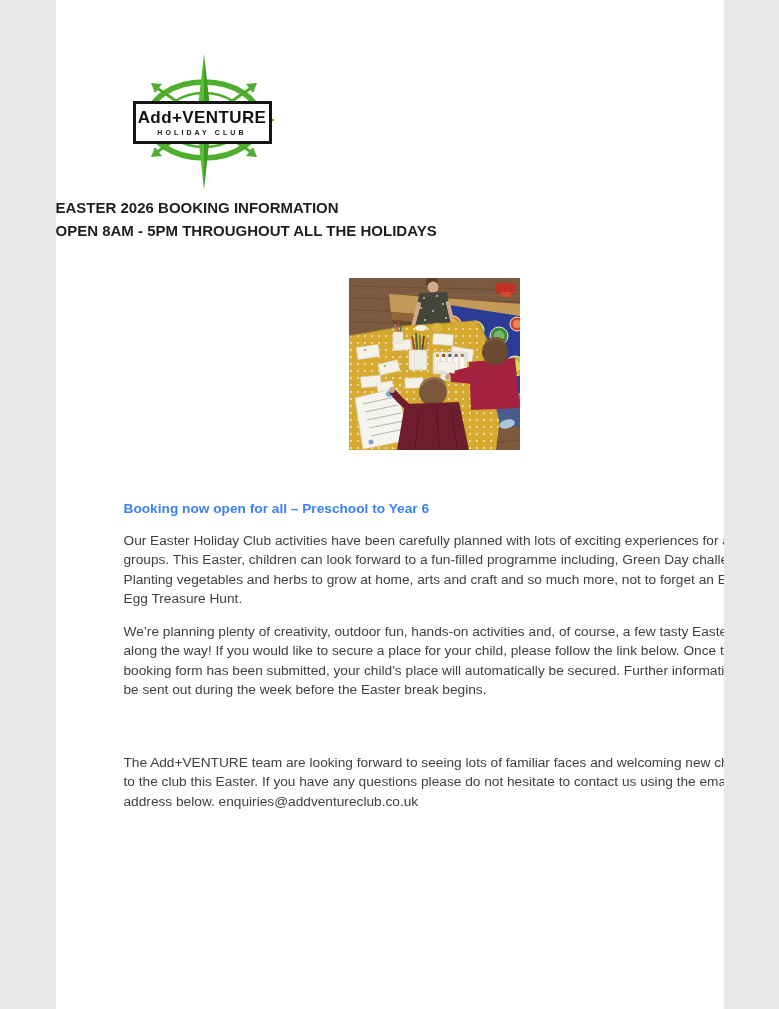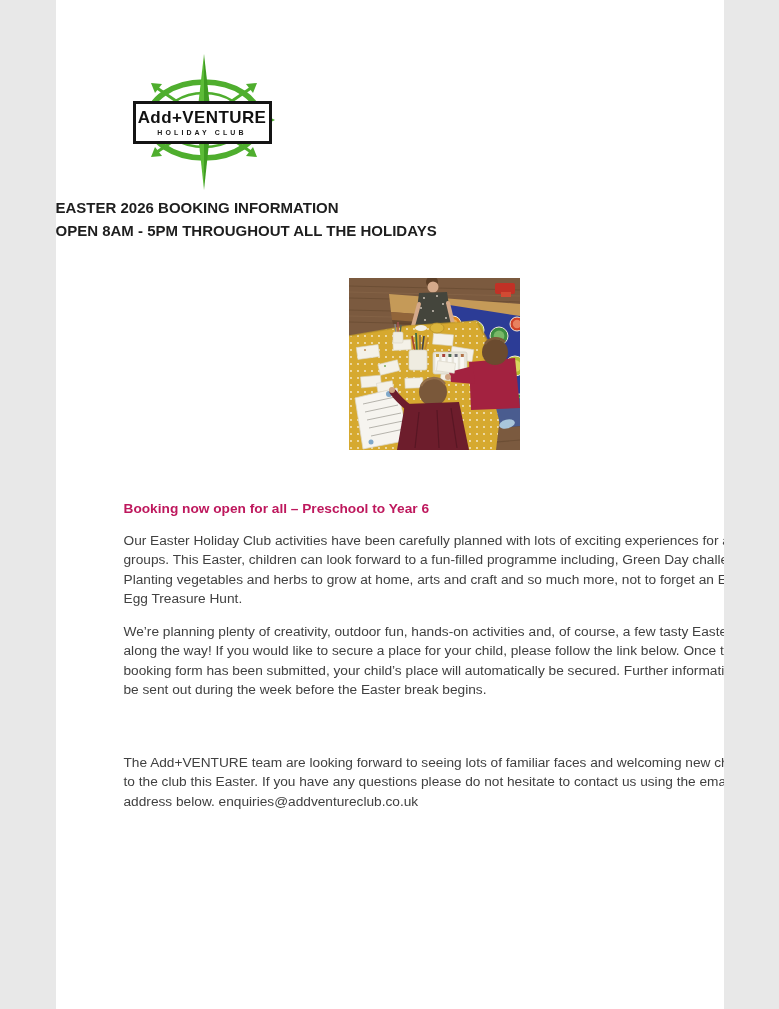--- a/index.html
+++ b/index.html
@@ -80,21 +80,21 @@
   .textblock {
     position: absolute;
     left: 68px;
     width: 650px;
     font-size: 13.7px;
     line-height: 19.4px;
     color: var(--body-text, #414141);
   }
   .subheading {
     font-weight: bold;
-    color: #be185d;
+    color: #3b82f6;
   }
   .doc-link {
     color: var(--link-blue, #2a5db4);
     text-decoration: underline;
     cursor: pointer;
   }
   .signoff div { white-space: nowrap; }
 </style>
 </head>
 <body>

